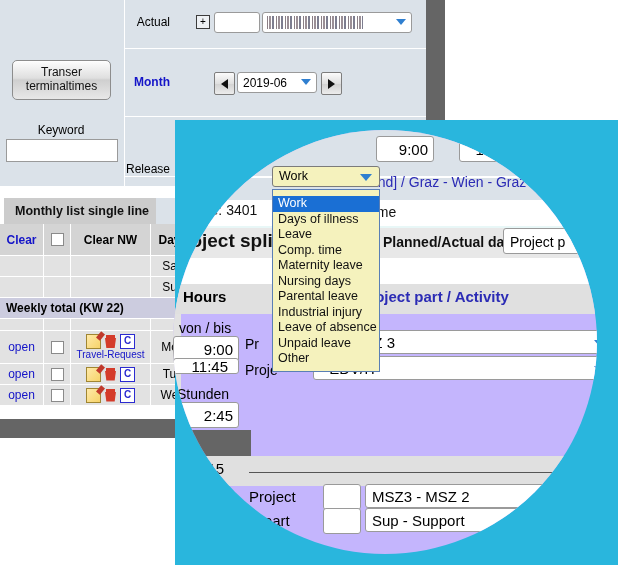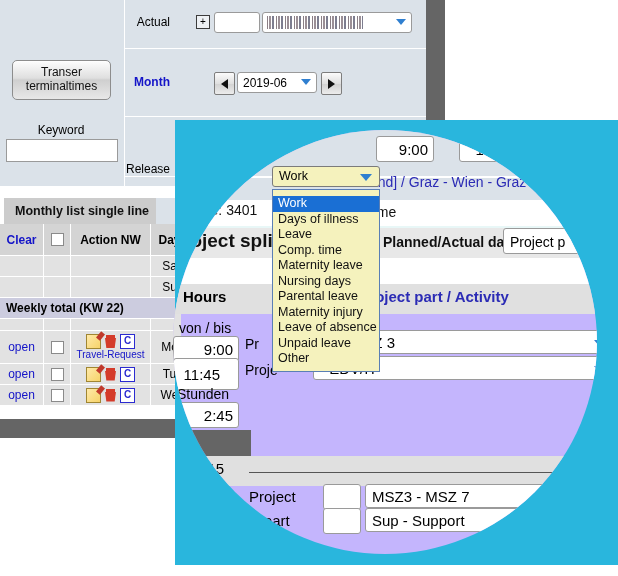--- a/index.html
+++ b/index.html
@@ -130,22 +130,22 @@
   #mg-planned-sel{position:absolute;left:330px;top:98px;width:105px;height:26px;background:#fff;border:1px solid #9a9a9a;border-radius:3px;
      font-size:14px;line-height:26px;padding-left:6px;box-sizing:border-box;white-space:nowrap;}
 
   #mg-row-hdr2{position:absolute;left:0;top:154px;width:424px;height:30px;background:#e0e0e0;}
   #mg-hours{position:absolute;left:10px;top:158px;font-size:15px;font-weight:bold;}
   #mg-activity{position:absolute;left:178px;top:158px;font-size:15px;font-weight:bold;color:#2b2bb5;white-space:nowrap;}
 
   #mg-vonbis{position:absolute;left:6px;top:190px;font-size:14px;}
   #mg-v1{position:absolute;left:0px;top:206px;width:66px;height:26px;background:#fff;border:1px solid #9a9a9a;border-radius:3px;
      display:flex;align-items:center;justify-content:flex-end;padding-right:5px;font-size:15px;box-sizing:border-box;}
-  #mg-v2{position:absolute;left:0px;top:228px;width:66px;height:32px;background:#fff;border:1px solid #9a9a9a;border-radius:3px;
-     display:flex;align-items:center;justify-content:flex-end;padding-right:18px;font-size:15px;box-sizing:border-box;}
+  #mg-v2{position:absolute;left:0px;top:228px;width:66px;height:16px;background:#fff;border:1px solid #9a9a9a;border-radius:3px;
+     display:flex;align-items:center;justify-content:flex-end;padding-right:10px;font-size:15px;box-sizing:border-box;}
   #mg-stunden{position:absolute;left:4px;top:256px;font-size:14px;}
   #mg-v3{position:absolute;left:0px;top:272px;width:66px;height:26px;background:#fff;border:1px solid #9a9a9a;border-radius:3px;
      display:flex;align-items:center;justify-content:flex-end;padding-right:5px;font-size:15px;box-sizing:border-box;}
 
   #mg-prjlbl{position:absolute;left:72px;top:206px;font-size:14px;}
   #mg-prjlbl2{position:absolute;left:72px;top:232px;font-size:14px;}
   .mg-combo{position:absolute;height:24px;background:#fff;border:1px solid #9a9a9a;border-radius:3px;
      font-size:15px;line-height:24px;padding-left:6px;box-sizing:border-box;white-space:nowrap;}
   #mg-combo1{left:140px;top:200px;width:300px;}
   #mg-combo2{left:140px;top:226px;width:300px;}
@@ -233,21 +233,21 @@
     <div class="tab" id="tab-1">Monthly list single line</div>
     <div class="tab" id="tab-2">Monthly list</div>
   </div>
 
   <div id="mtable">
     <div class="mrow" style="height:32px">
       <div class="mcell hdrcell c-clear lnk">Clear</div>
       <div class="mcell hdrcell c-chk">
           <span class="chkbox"></span>
         </div>
-      <div class="mcell hdrcell c-act">Action NW</div>
+      <div class="mcell hdrcell c-act">Clear NW</div>
       <div class="mcell hdrcell c-day">Day</div>
       <div class="mcell hdrcell c-date">D</div>
       <div class="mcell hdrcell c-rest"></div>
     </div>
     <div class="mrow">
       <div class="mcell c-clear"></div>
       <div class="mcell c-chk"></div>
       <div class="mcell c-act"></div>
       <div class="mcell c-day">Sa</div>
       <div class="mcell c-date">01</div>
@@ -371,33 +371,33 @@
   <div id="mg-015">0:15</div>
   <div id="mg-rule"></div>
 
   <div id="mg-bis">bis</div>
   <div id="mg-bisbox"></div>
 
   <div id="mg-prj">Project</div>
   <div id="mg-prjpart">Project part</div>
   <div class="mg-smallbox" id="mg-sb1"></div>
   <div class="mg-smallbox" id="mg-sb2"></div>
-  <div class="mg-widebox" id="mg-wb1">MSZ3 - MSZ 7</div>
+  <div class="mg-widebox" id="mg-wb1">MSZ3 - MSZ 2</div>
   <div class="mg-widebox" id="mg-wb2">Sup - Support</div>
 </div>
 
 <div id="dd-closed">
   <span>Work</span>
   <span class="ddarrow"></span>
 </div>
 <div id="dd-list">
   <div class="dd-item sel">Work</div>
   <div class="dd-item">Days of illness</div>
   <div class="dd-item">Leave</div>
   <div class="dd-item">Comp. time</div>
   <div class="dd-item">Maternity leave</div>
   <div class="dd-item">Nursing days</div>
   <div class="dd-item">Parental leave</div>
-  <div class="dd-item">Maternity injury</div>
+  <div class="dd-item">Industrial injury</div>
   <div class="dd-item">Leave of absence</div>
   <div class="dd-item">Unpaid leave</div>
   <div class="dd-item">Other</div>
 </div>
 
 </body></html>

